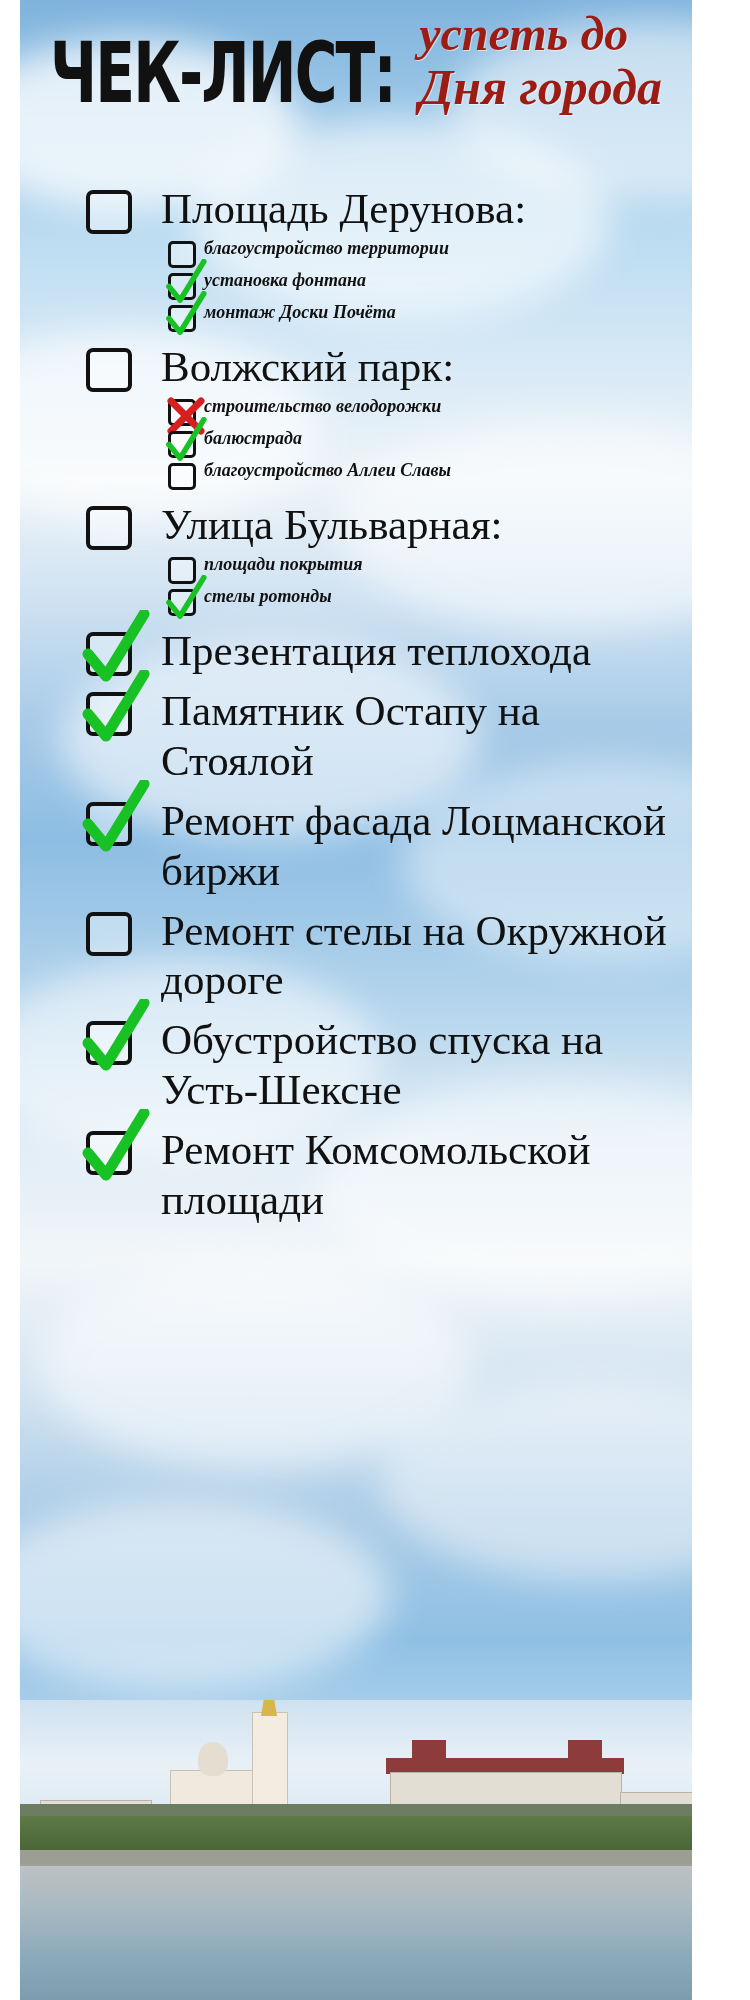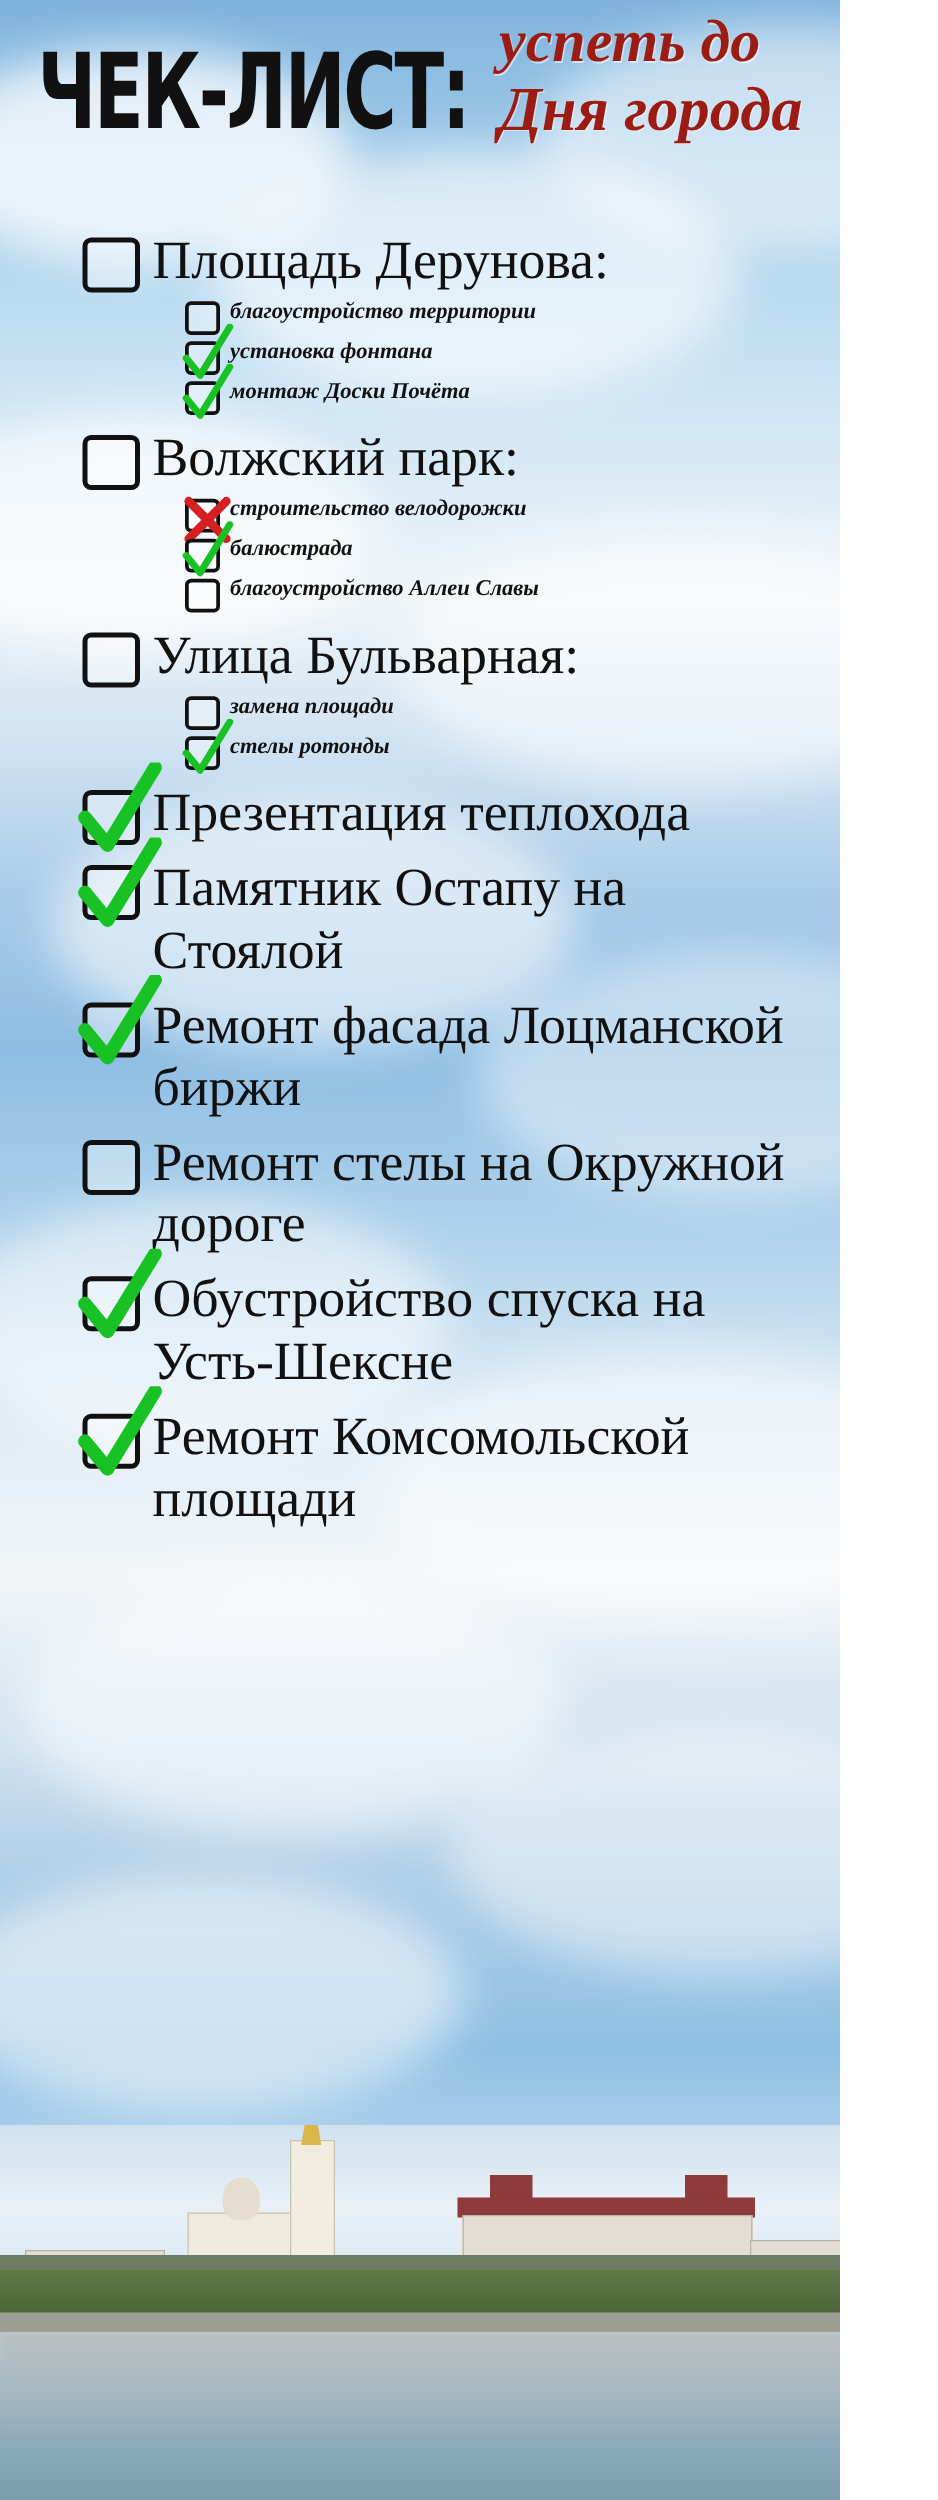--- a/index.html
+++ b/index.html
@@ -28,20 +28,21 @@
        #8dbde3 42%,
        #b3d4ec 50%,
        #dfecf6 57%,
        #f2f6f9 63%,
        #cfe1f0 70%,
        #a9cbe6 76%,
        #8fc0e4 82%,
        #bcd9ef 88%,
        #e6eff7 94%,
        #cfe0ee 100%);
+    margin-left: 20px;
   }
   
   .cloud {
     position: absolute;
     border-radius: 50%;
     background: rgba(255,255,255,0.75);
     filter: blur(18px);
     pointer-events: none;
   }
   .c1 { left: -60px;  top: 40px;   width: 340px; height: 170px; }
@@ -98,21 +99,21 @@
   
   .list {
     margin: 8px 0 0 0;
     padding: 0 20px 0 66px;
   }
   .row {
     display: flex;
     align-items: flex-start;
     margin-bottom: 2px;
   }
-  .row.level1 { margin-top: 10px; }
+  .row.level1 { margin-top: 10px; gap: 19px; }
   .row.level2 { margin-left: 82px; margin-bottom: 0px; }
 
   .box {
     position: relative;
     flex: 0 0 auto;
     box-sizing: border-box;
     border: 4px solid #111;
     border-radius: 7px;
     background: rgba(255,255,255,0.35);
   }
@@ -294,21 +295,21 @@
         <div class="row level2">
           <div class="box"></div>
           <div class="label">благоустройство Аллеи Славы</div>
         </div>
         <div class="row level1">
           <div class="box"></div>
           <div class="label">Улица Бульварная:</div>
         </div>
         <div class="row level2">
           <div class="box"></div>
-          <div class="label">замена площади</div>
+          <div class="label">площади покрытия</div>
         </div>
         <div class="row level2">
           <div class="box">
             <svg class="tick" viewBox="0 0 74 80">
               <path d="M8 44 L26 66 L64 4" fill="none" stroke="#18c225" stroke-width="9" stroke-linecap="round" stroke-linejoin="round"></path>
             </svg>
           </div>
           <div class="label">стелы ротонды</div>
         </div>
         <div class="row level1">

